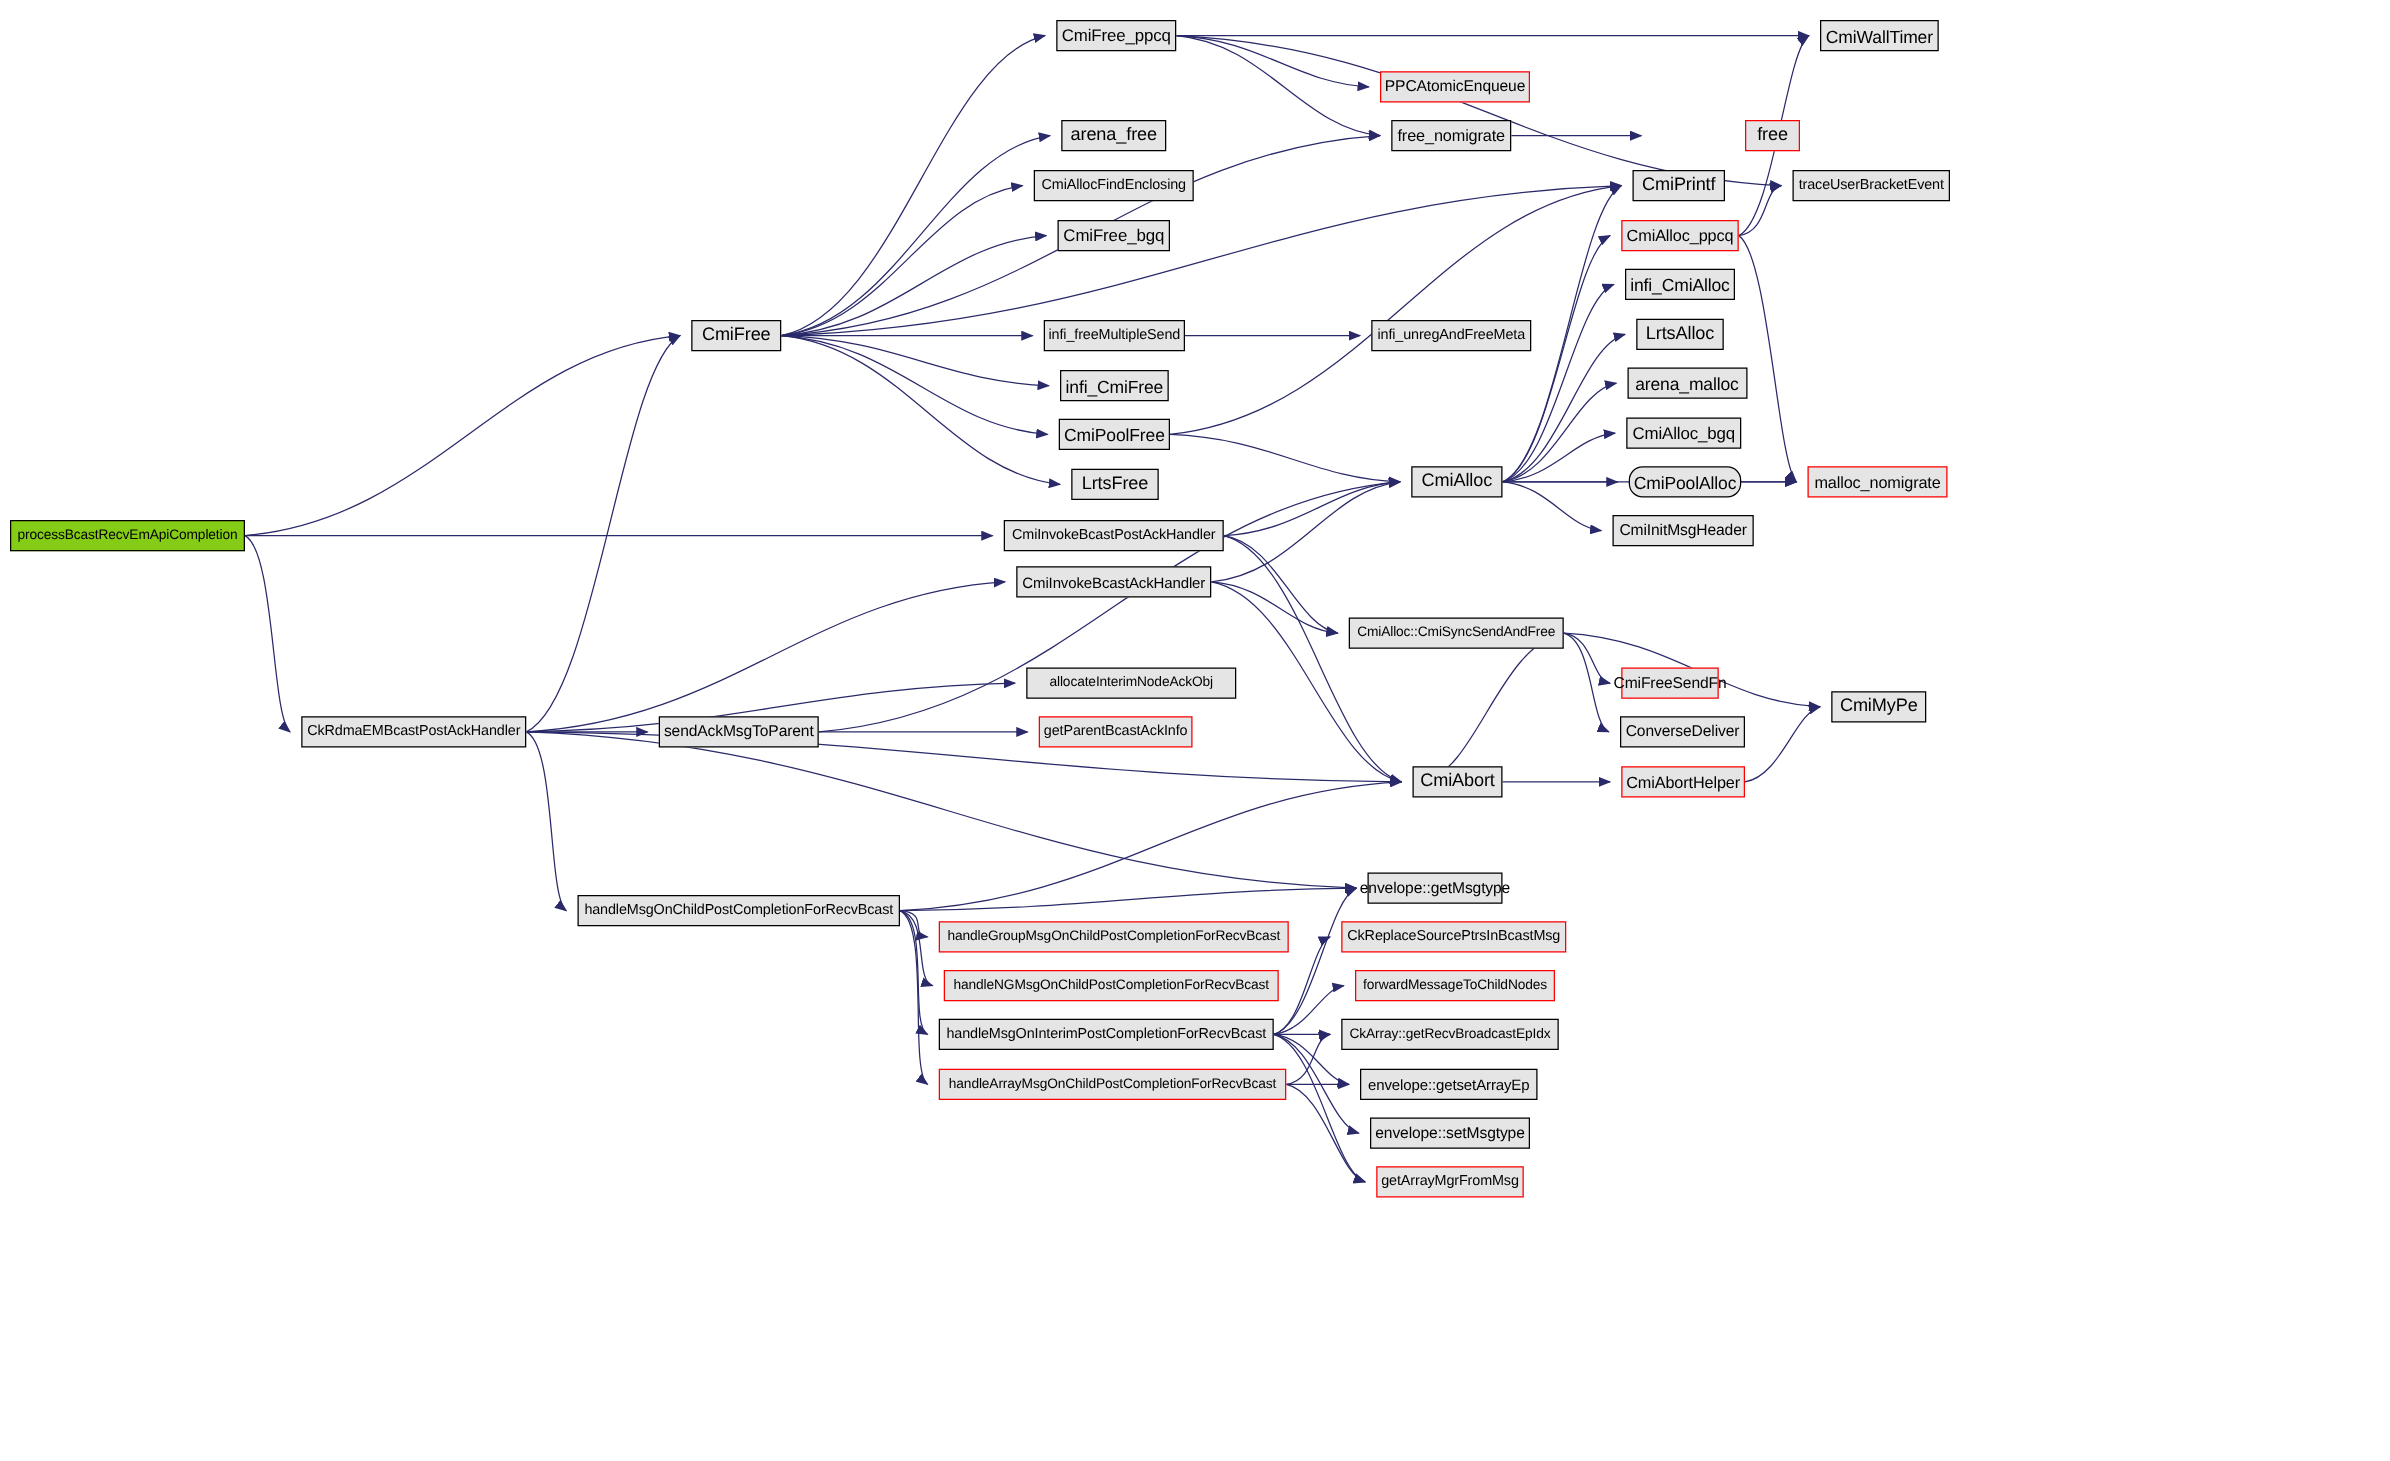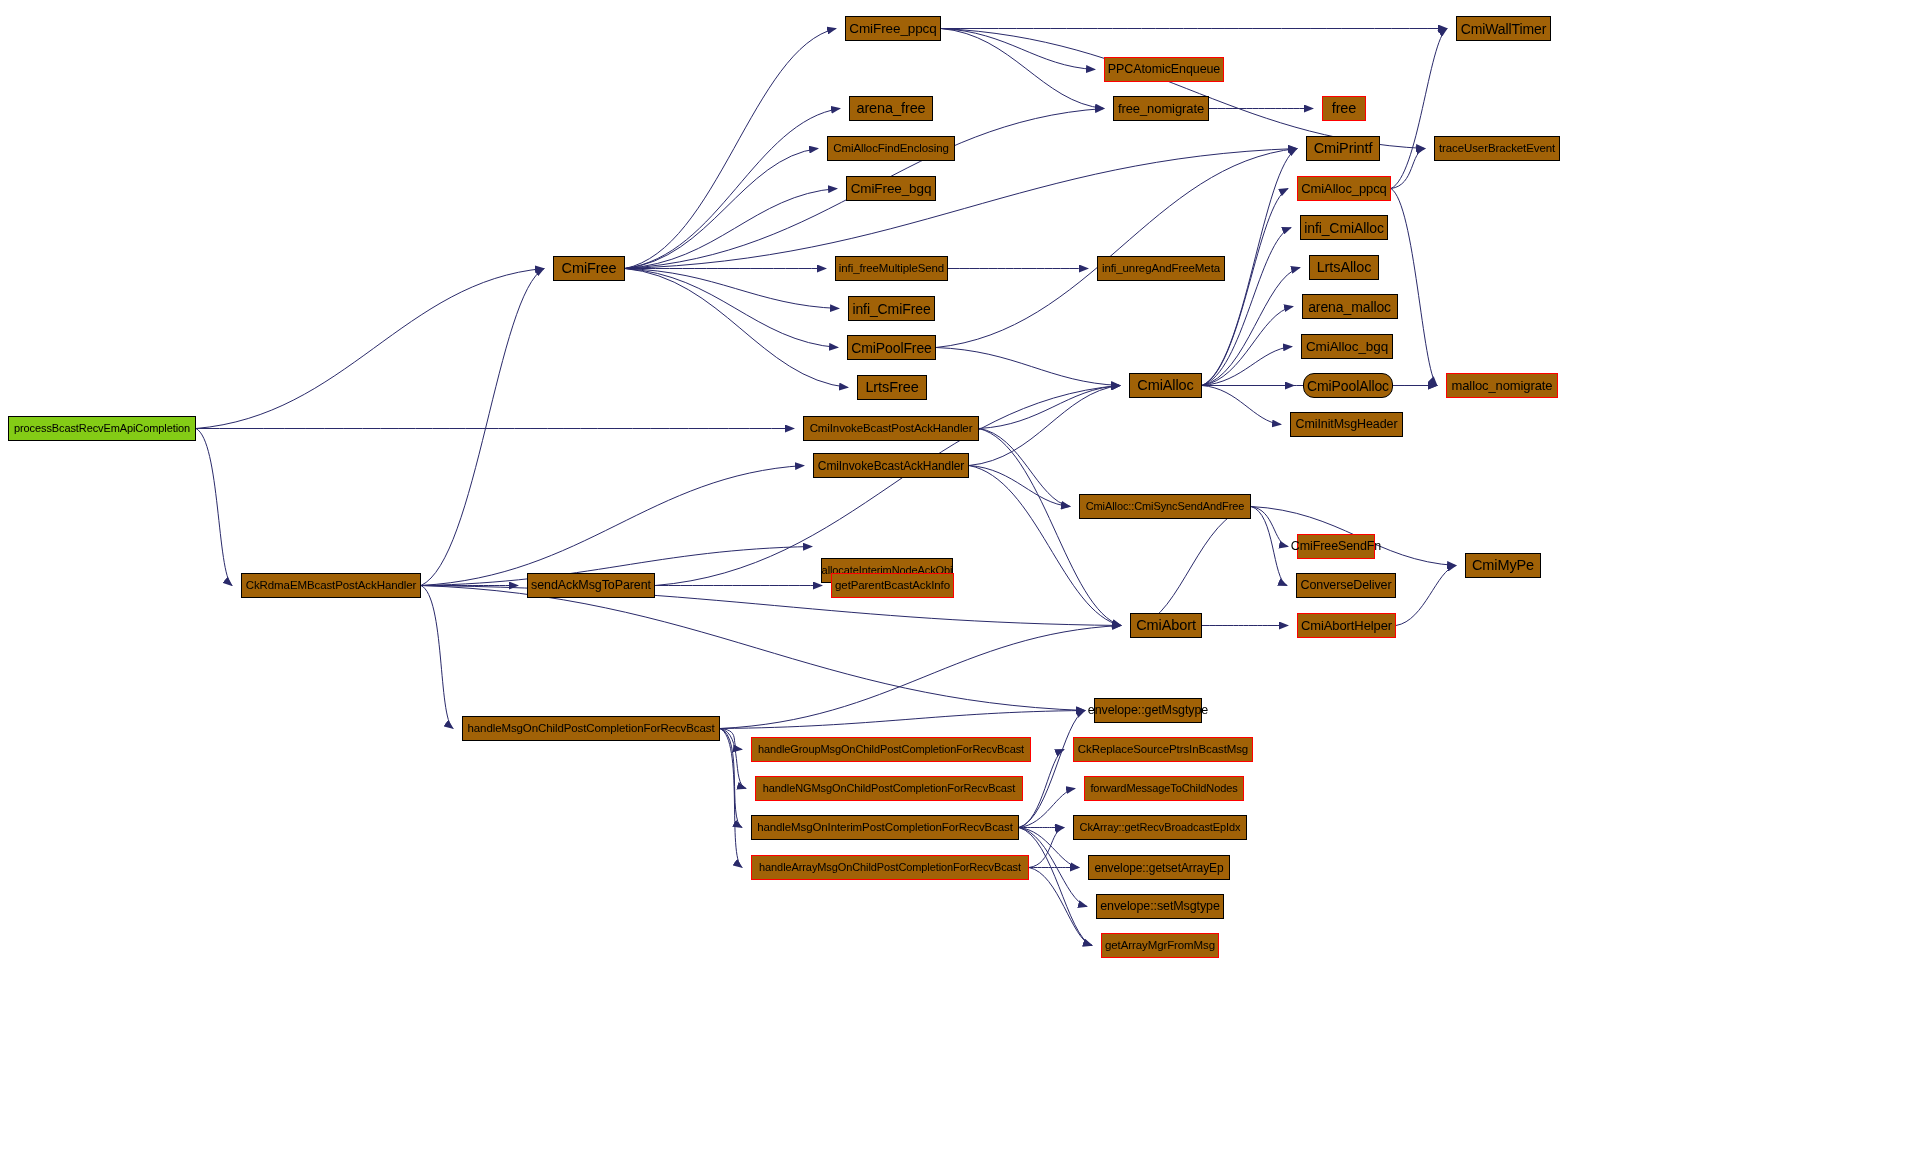--- a/index.html
+++ b/index.html
@@ -23,21 +23,21 @@
     width: 1912px;
     height: 1169px;
     pointer-events: none;
   }
   .node {
     position: absolute;
     box-sizing: border-box;
     display: flex;
     align-items: center;
     justify-content: center;
-    background: #a16207;
+    background: #e5e5e5;
     border: 1px solid #000000;
     height: 25px;
     font-size: 14.5px;
     line-height: 1;
     color: #000000;
     white-space: nowrap;
     padding: 0 6px;
     letter-spacing: -0.1px;
   }
   .node.red {
@@ -175,21 +175,21 @@
       </div>
       <div class="node" style="left: 857px; top: 375px; width: 70px;">
         <span class="node-label">LrtsFree</span>
       </div>
       <div class="node" style="left: 803px; top: 416px; width: 176px; font-size: 11.5px;">
         <span class="node-label">CmiInvokeBcastPostAckHandler</span>
       </div>
       <div class="node" style="left: 813px; top: 453px; width: 156px; font-size: 12px;">
         <span class="node-label">CmiInvokeBcastAckHandler</span>
       </div>
-      <div class="node" style="left: 821px; top: 558px; width: 132px; font-size: 11px;">
+      <div class="node" style="left: 821px; top: 534px; width: 168px; font-size: 11px;">
         <span class="node-label">allocateInterimNodeAckObj</span>
       </div>
       <div class="node red" style="left: 831px; top: 573px; width: 123px; font-size: 11.5px;">
         <span class="node-label">getParentBcastAckInfo</span>
       </div>
       <div class="node red" style="left: 751px; top: 737px; width: 280px; font-size: 11px;">
         <span class="node-label">handleGroupMsgOnChildPostCompletionForRecvBcast</span>
       </div>
       <div class="node red" style="left: 755px; top: 776px; width: 268px; font-size: 11px;">
         <span class="node-label">handleNGMsgOnChildPostCompletionForRecvBcast</span>
@@ -250,21 +250,21 @@
       </div>
       <div class="node red" style="left: 1297px; top: 613px; width: 99px; font-size: 13px;">
         <span class="node-label">CmiAbortHelper</span>
       </div>
       <div class="node" style="left: 1456px; top: 16px; width: 95px; font-size: 14px;">
         <span class="node-label">CmiWallTimer</span>
       </div>
       <div class="node" style="left: 1434px; top: 136px; width: 126px; font-size: 11.5px;">
         <span class="node-label">traceUserBracketEvent</span>
       </div>
-      <div class="node red" style="left: 1322px; top: 96px; width: 44px; text-align: center;">
+      <div class="node red" style="left: 1396px; top: 96px; width: 44px; text-align: center;">
         <span class="node-label">free</span>
       </div>
       <div class="node red" style="left: 1446px; top: 373px; width: 112px; font-size: 13px;">
         <span class="node-label">malloc_nomigrate</span>
       </div>
       <div class="node" style="left: 1465px; top: 553px; width: 76px;">
         <span class="node-label">CmiMyPe</span>
       </div>
       <div class="node" style="left: 1094px; top: 698px; width: 108px; font-size: 12.5px; text-align: right;">
         <span class="node-label">envelope::getMsgtype</span>

